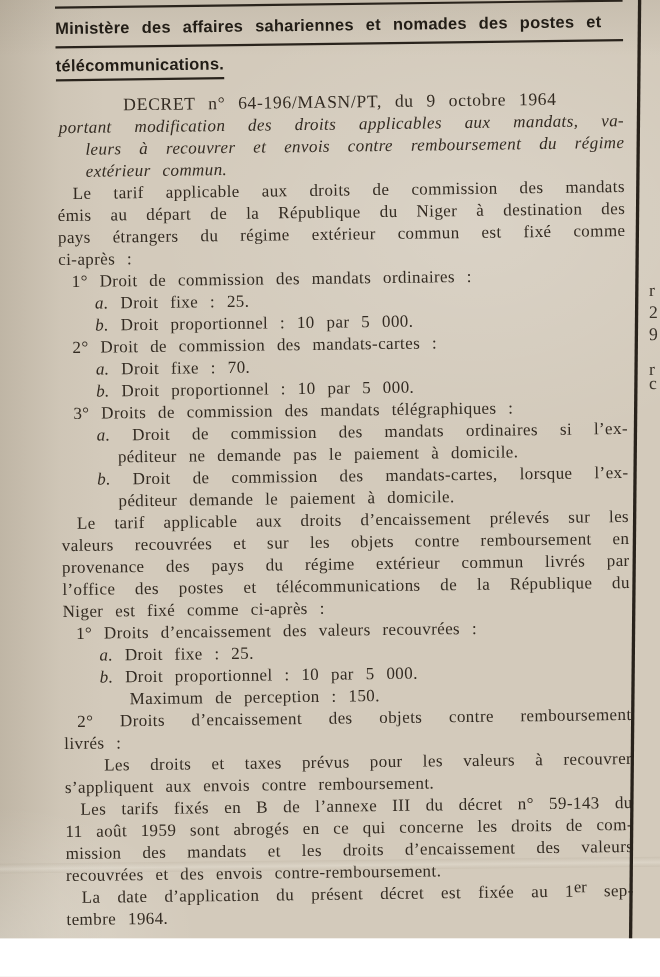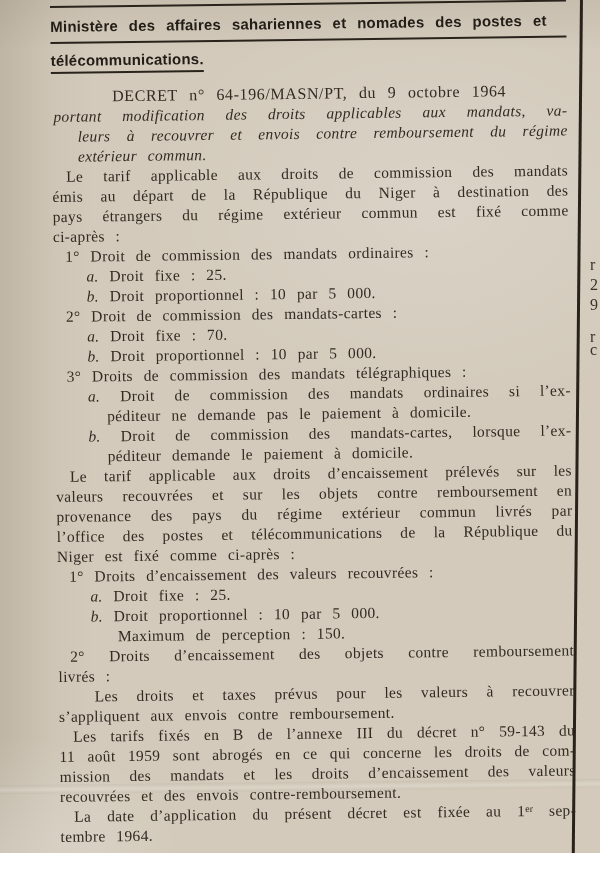--- a/index.html
+++ b/index.html
@@ -56,21 +56,21 @@
     letter-spacing:0.2px; color:#221d16;
     border-bottom:2px solid #29231c;
     padding-bottom:4px;
   }
   .lines{ margin-top:13px; }
   .bl{
     font-size:15.5px; line-height:20px;
     letter-spacing:0.35px; word-spacing:6.5px;
     color:#332b22;
   }
-  .bl sup{ font-size:10px; line-height:0; letter-spacing:0; vertical-align:4px; }
+  .bl sup{ font-size:15px; line-height:0; letter-spacing:0; vertical-align:4px; }
   .j{ text-align:justify; text-align-last:justify; word-spacing:1px; }
   .c{ text-align:center; }
   .it{ font-style:italic; }
   .title{ letter-spacing:0.6px; word-spacing:7px; font-size:16px; }
   .i-p{ text-indent:14px; }
   .i-n{ padding-left:12px; }
   .i-s{ padding-left:52px; text-indent:-19px; }
   .i-sc{ padding-left:52px; }
   .i-m{ padding-left:60px; }
   .i-q{ padding-left:55px; text-indent:-19px; }

